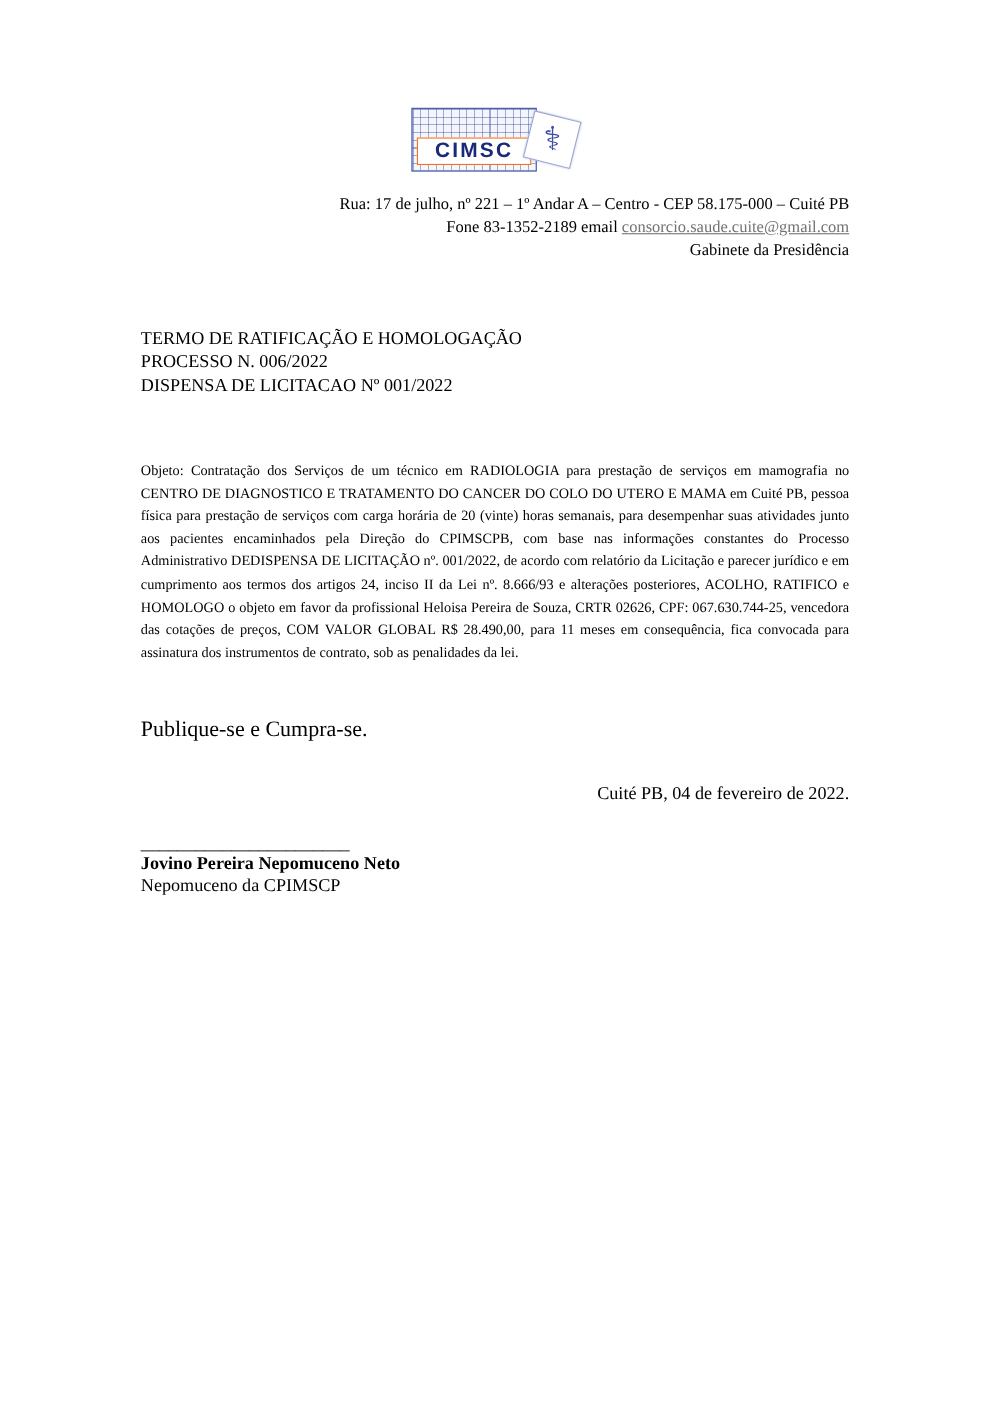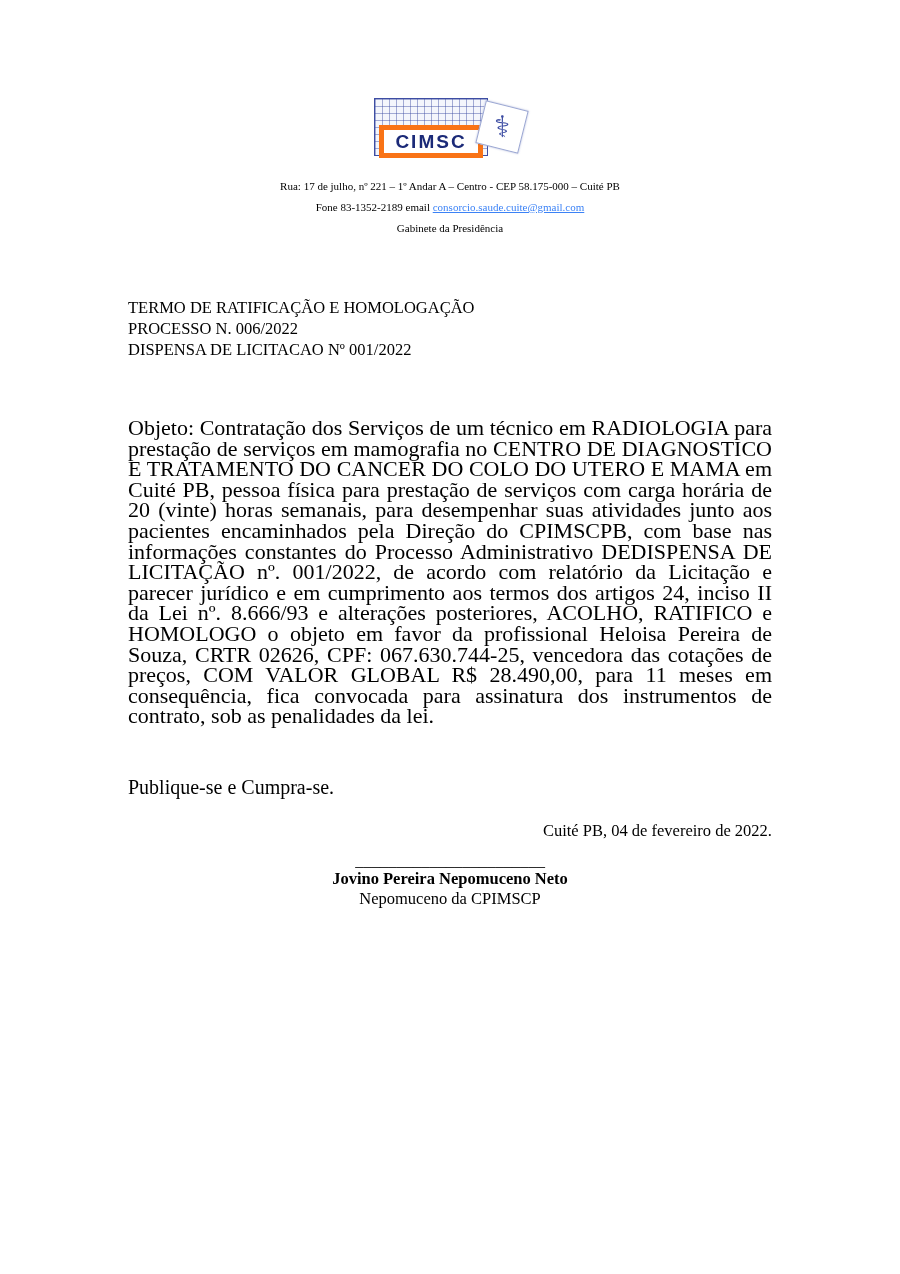--- a/index.html
+++ b/index.html
@@ -25,21 +25,21 @@
     width: 114px; height: 58px;
     border: 1px solid #3d4da3;
     background-color: #f4f6fc;
     background-image:
       repeating-linear-gradient(to right, rgba(61,77,163,0.45) 0px, rgba(61,77,163,0.45) 1px, transparent 1px, transparent 7px),
       repeating-linear-gradient(to bottom, rgba(61,77,163,0.45) 0px, rgba(61,77,163,0.45) 1px, transparent 1px, transparent 7px);
   }
   .logo-text {
     position: absolute; left: 5px; top: 27px; width: 104px;
     background: #ffffff;
-    border: 5px solid #f97316;
+    border: 1px solid #f97316;
     color: #1b2a78;
     font-family: "Liberation Sans", sans-serif;
     font-weight: bold;
     font-size: 19px;
     letter-spacing: 2px;
     line-height: 23px;
     text-align: center;
   }
   .logo-badge {
     position: absolute; right: 2px; top: 7px;
@@ -53,38 +53,38 @@
   .caduceus {
     font-family: "DejaVu Sans", sans-serif;
     font-size: 30px;
     line-height: 1;
     color: #3d4da3;
     transform: rotate(-14deg);
   }
 
   
   .org { text-align: center; font-size: 17.5px; line-height: 25px; }
-  .addr { text-align: center; font-size: 11px; line-height: 21px; margin-top: 10px; }
-  .email { color: #3b82f6; text-decoration: underline; cursor: pointer; }
+  .addr { text-align: right; font-size: 15px; line-height: 21px; margin-top: 10px; }
+  .email { color: #737373; text-decoration: underline; cursor: pointer; }
 
   
   .doc-title { text-align: left; font-size: 16.5px; line-height: 21px; margin-top: 58px; }
 
   
   .body-text {
     margin-top: 58px;
-    font-size: 22px;
+    font-size: 13px;
     line-height: 20.6px;
     text-align: justify;
   }
 
   
   .publish { margin-top: 50px; font-size: 20px; line-height: 21px; }
-  .date { margin-top: 22px; font-size: 16.5px; line-height: 21px; text-align: right; }
-  .sig { margin-top: 12px; text-align: center; font-size: 16.5px; line-height: 20px; }
+  .date { margin-top: 36px; font-size: 16.5px; line-height: 21px; text-align: right; }
+  .sig { margin-top: 28px; font-size: 16.5px; line-height: 20px; }
   .sig-line { letter-spacing: 0px; line-height: 16px; }
   .sig-name { font-weight: bold; }
 </style>
 </head>
 <body>
 
 <div class="page">
 
   <div class="logo-wrap">
     <div class="logo">

